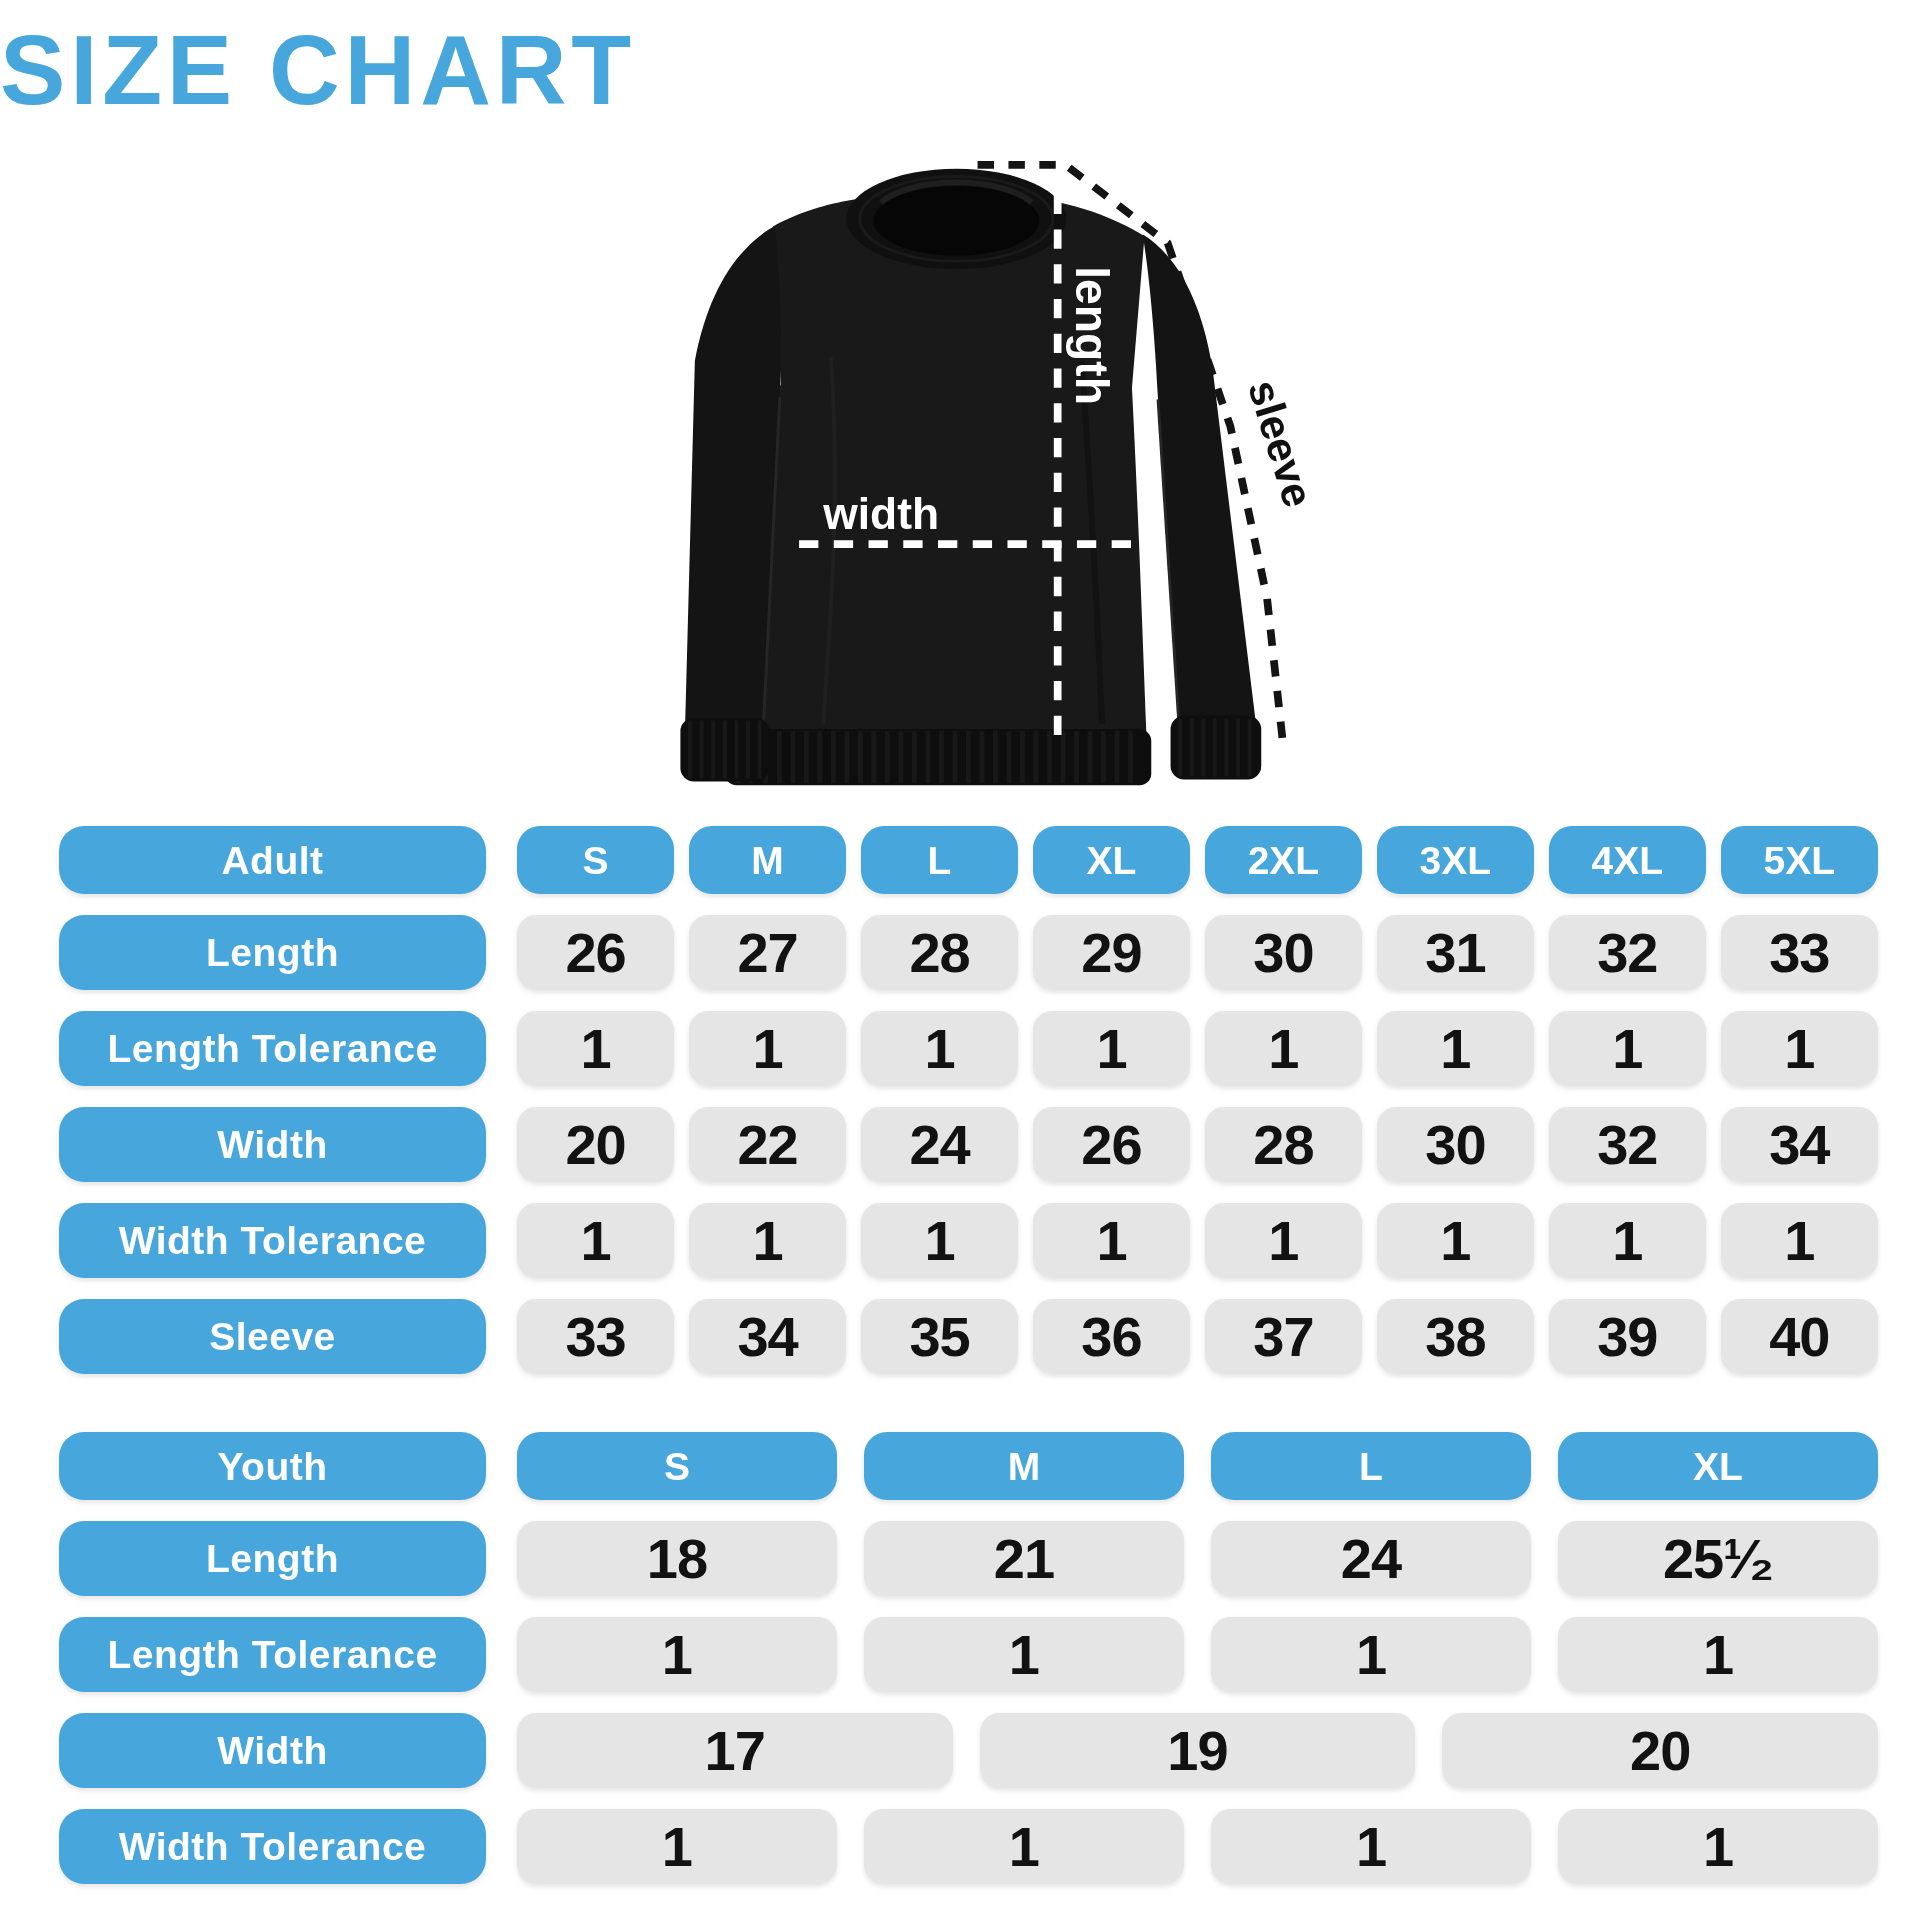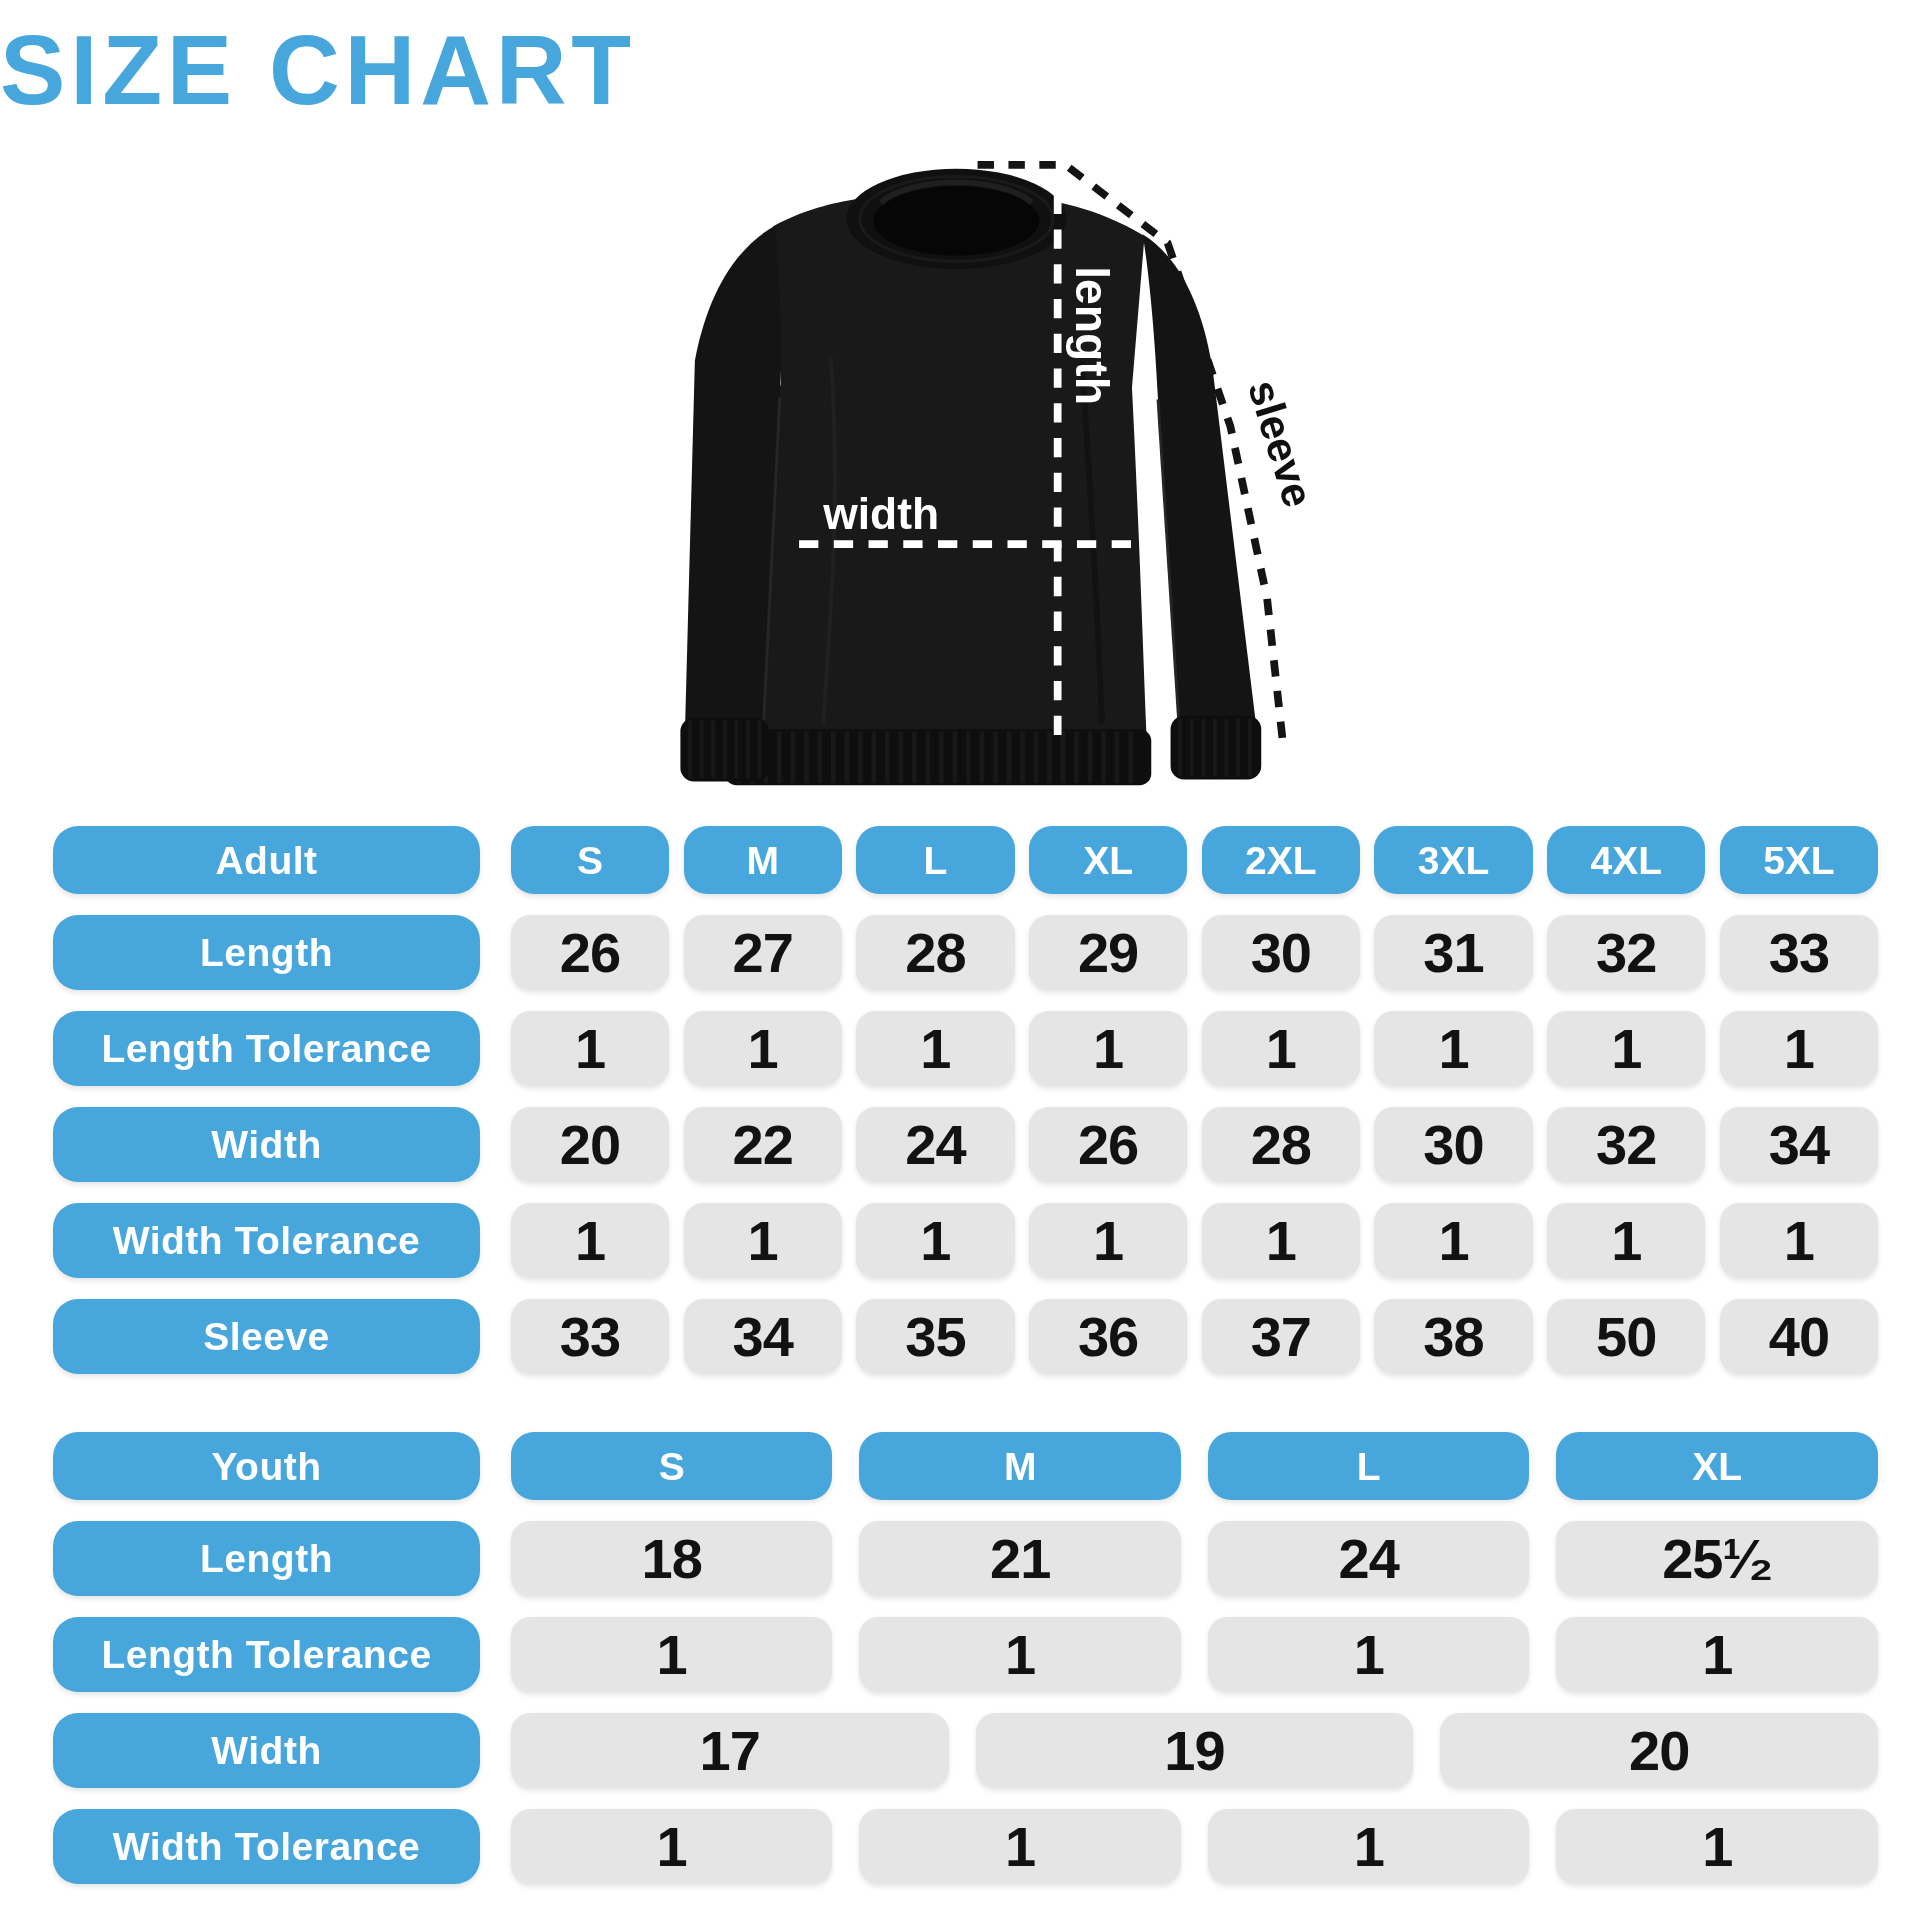--- a/index.html
+++ b/index.html
@@ -13,21 +13,21 @@
   }
 
   .diagram { position:absolute; left:541px; top:106px; width:850px; height:714px; }
   .diagram svg { width:100%; height:100%; display:block; }
   .diagram text { font-family:"Liberation Sans", sans-serif; }
 
   .size-table { position:absolute; left:53px; width:1825px; }
   .size-table.adult { top:826px; }
   .size-table.youth { top:1432px; }
 
-  .t-row { display:flex; height:75px; margin-bottom:21px; }
+  .t-row { display:flex; height:75px; margin-bottom:21px;margin-left:6px; }
   .t-row.header-row { height:68px; }
   .adult .t-row { gap:14.5px; }
   .youth .t-row { gap:27px; }
 
   .pill {
     display:flex; align-items:center; justify-content:center;
     line-height:1; box-shadow:0 2.9px 4.8px rgba(0,0,0,0.10);
   }
   .row-label, .corner-head {
     flex:0 0 427px; background:var(--accent-blue,#47a6db); color:#ffffff;
@@ -150,21 +150,21 @@
       <div class="pill cell">1</div>
     </div>
     <div class="t-row">
       <div class="pill row-label">Sleeve</div>
       <div class="pill cell">33</div>
       <div class="pill cell">34</div>
       <div class="pill cell">35</div>
       <div class="pill cell">36</div>
       <div class="pill cell">37</div>
       <div class="pill cell">38</div>
-      <div class="pill cell">50</div>
+      <div class="pill cell">39</div>
       <div class="pill cell">40</div>
     </div>
   </section>
 
   <section class="size-table youth">
     <div class="t-row header-row">
       <div class="pill corner-head">Youth</div>
       <div class="pill col-head">S</div>
       <div class="pill col-head">M</div>
       <div class="pill col-head">L</div>

